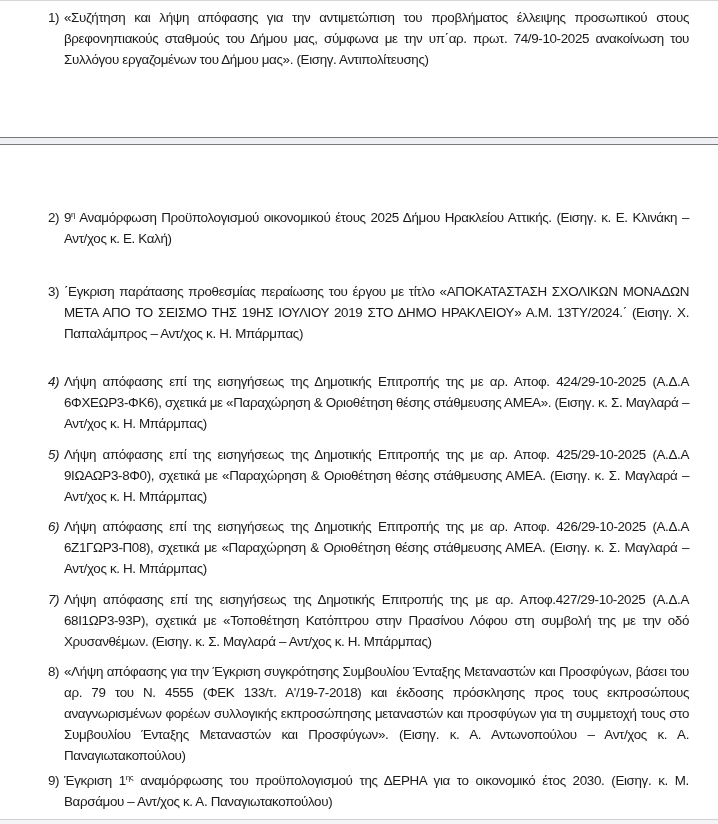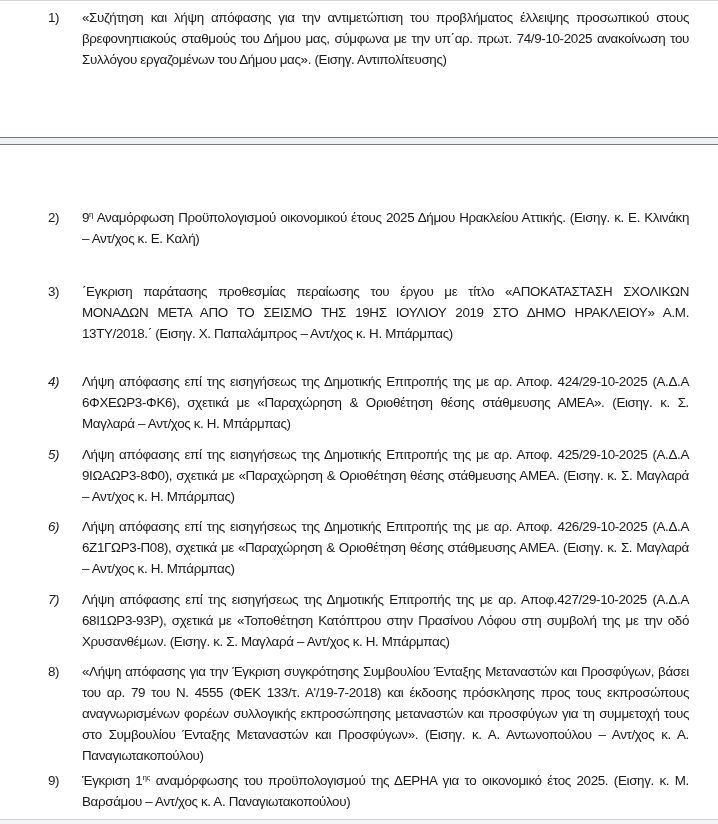--- a/index.html
+++ b/index.html
@@ -11,21 +11,21 @@
   .top-rule { position: absolute; left: 0; top: 0; width: 718px; height: 1px; background: #d6d6d6; }
   .bottom-rule { position: absolute; left: 0; top: 819px; width: 718px; height: 1px; background: #d0d0d0; }
   .bottom-fill { position: absolute; left: 0; top: 820px; width: 718px; height: 4px; background: #f4f4f6; }
   .page-sep {
     position: absolute; left: 0; top: 137px; width: 718px; height: 6px;
     background: #eef0f4; border-top: 1px solid #7a7a7a; border-bottom: 1px solid #7a7a7a;
   }
   .item { position: absolute; left: 48px; width: 641px; font-size: 13.4px; line-height: 21px; letter-spacing: -0.35px; }
   .item .num { position: absolute; left: 0; top: 0; width: 24px; }
   .item .num.italic { font-style: italic; }
-  .item .txt { margin-left: 34px; text-align: justify; text-align-last: left; }
+  .item .txt { margin-left: 16px; text-align: justify; text-align-last: left; }
   sup { font-size: 8px; line-height: 0; vertical-align: super; }
 </style>
 </head>
 <body>
 
 <div class="top-rule"></div>
 
 <div class="item" style="top:7px;">
   <span class="num">1)</span>
   <div class="txt">«Συζήτηση και λήψη απόφασης για την αντιμετώπιση του προβλήματος έλλειψης προσωπικού στους βρεφονηπιακούς σταθμούς του Δήμου μας, σύμφωνα με την υπ΄αρ. πρωτ. 74/9-10-2025 ανακοίνωση του Συλλόγου εργαζομένων του Δήμου μας». (Εισηγ. Αντιπολίτευσης)</div>
@@ -33,21 +33,21 @@
 
 <div class="page-sep"></div>
 
 <div class="item" style="top:207px;">
   <span class="num">2)</span>
   <div class="txt"><span>9</span><sup>η</sup><span> Αναμόρφωση Προϋπολογισμού οικονομικού έτους 2025 Δήμου Ηρακλείου Αττικής. (Εισηγ. κ. Ε. Κλινάκη – Αντ/χος κ. Ε. Καλή)</span></div>
 </div>
 
 <div class="item" style="top:281px;">
   <span class="num">3)</span>
-  <div class="txt">΄Εγκριση παράτασης προθεσμίας περαίωσης του  έργου με τίτλο «ΑΠΟΚΑΤΑΣΤΑΣΗ ΣΧΟΛΙΚΩΝ ΜΟΝΑΔΩΝ ΜΕΤΑ ΑΠΟ ΤΟ ΣΕΙΣΜΟ ΤΗΣ 19ΗΣ ΙΟΥΛΙΟΥ 2019 ΣΤΟ ΔΗΜΟ ΗΡΑΚΛΕΙΟΥ»  Α.Μ. 13ΤΥ/2018.΄ (Εισηγ. Χ. Παπαλάμπρος – Αντ/χος κ. Η. Μπάρμπας)</div>
+  <div class="txt">΄Εγκριση παράτασης προθεσμίας περαίωσης του  έργου με τίτλο «ΑΠΟΚΑΤΑΣΤΑΣΗ ΣΧΟΛΙΚΩΝ ΜΟΝΑΔΩΝ ΜΕΤΑ ΑΠΟ ΤΟ ΣΕΙΣΜΟ ΤΗΣ 19ΗΣ ΙΟΥΛΙΟΥ 2019 ΣΤΟ ΔΗΜΟ ΗΡΑΚΛΕΙΟΥ»  Α.Μ. 13ΤΥ/2024.΄ (Εισηγ. Χ. Παπαλάμπρος – Αντ/χος κ. Η. Μπάρμπας)</div>
 </div>
 
 <div class="item" style="top:371px;">
   <span class="num italic">4)</span>
   <div class="txt">Λήψη απόφασης επί της εισηγήσεως της Δημοτικής Επιτροπής της με αρ. Αποφ. 424/29-10-2025 (Α.Δ.Α 6ΦΧΕΩΡ3-ΦΚ6), σχετικά με «Παραχώρηση &amp; Οριοθέτηση θέσης στάθμευσης ΑΜΕΑ». (Εισηγ. κ. Σ. Μαγλαρά – Αντ/χος κ. Η. Μπάρμπας)</div>
 </div>
 
 <div class="item" style="top:444px;">
   <span class="num italic">5)</span>
   <div class="txt">Λήψη απόφασης επί της εισηγήσεως της Δημοτικής Επιτροπής της με αρ. Αποφ. 425/29-10-2025 (Α.Δ.Α 9ΙΩΑΩΡ3-8Φ0), σχετικά με «Παραχώρηση &amp; Οριοθέτηση θέσης στάθμευσης ΑΜΕΑ. (Εισηγ. κ. Σ. Μαγλαρά – Αντ/χος κ. Η. Μπάρμπας)</div>
@@ -63,17 +63,17 @@
   <div class="txt">Λήψη απόφασης επί της εισηγήσεως της Δημοτικής Επιτροπής της με αρ. Αποφ.427/29-10-2025 (Α.Δ.Α 68Ι1ΩΡ3-93Ρ), σχετικά με «Τοποθέτηση Κατόπτρου στην Πρασίνου Λόφου στη συμβολή της με την οδό Χρυσανθέμων. (Εισηγ. κ. Σ. Μαγλαρά – Αντ/χος κ. Η. Μπάρμπας)</div>
 </div>
 
 <div class="item" style="top:661px;">
   <span class="num">8)</span>
   <div class="txt">«Λήψη απόφασης για την Έγκριση συγκρότησης Συμβουλίου Ένταξης Μεταναστών και Προσφύγων, βάσει του αρ. 79 του Ν. 4555 (ΦΕΚ 133/τ. Α'/19-7-2018) και έκδοσης πρόσκλησης προς τους εκπροσώπους αναγνωρισμένων φορέων συλλογικής εκπροσώπησης μεταναστών και προσφύγων για τη συμμετοχή τους στο Συμβουλίου Ένταξης Μεταναστών και Προσφύγων». (Εισηγ. κ. Α. Αντωνοπούλου – Αντ/χος κ. Α. Παναγιωτακοπούλου)</div>
 </div>
 
 <div class="item" style="top:770px;">
   <span class="num">9)</span>
-  <div class="txt"><span>Έγκριση 1</span><sup>ης</sup><span> αναμόρφωσης του προϋπολογισμού της ΔΕΡΗΑ για το οικονομικό έτος 2025. (Εισηγ. κ. Μ. Βαρσάμου – Αντ/χος κ. Α. Παναγιωτακοπούλου)</span></div>
+  <div class="txt"><span>Έγκριση 1</span><sup>ης</sup><span> αναμόρφωσης του προϋπολογισμού της ΔΕΡΗΑ για το οικονομικό έτος 2030. (Εισηγ. κ. Μ. Βαρσάμου – Αντ/χος κ. Α. Παναγιωτακοπούλου)</span></div>
 </div>
 
 <div class="bottom-rule"></div>
 <div class="bottom-fill"></div>
 
 </body></html>

